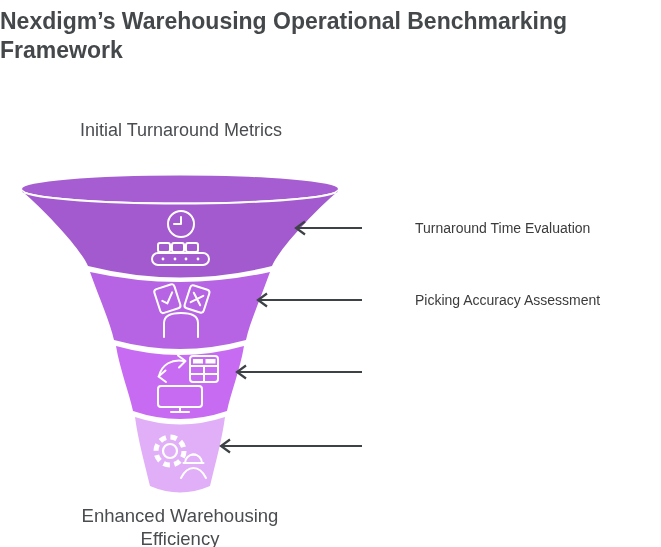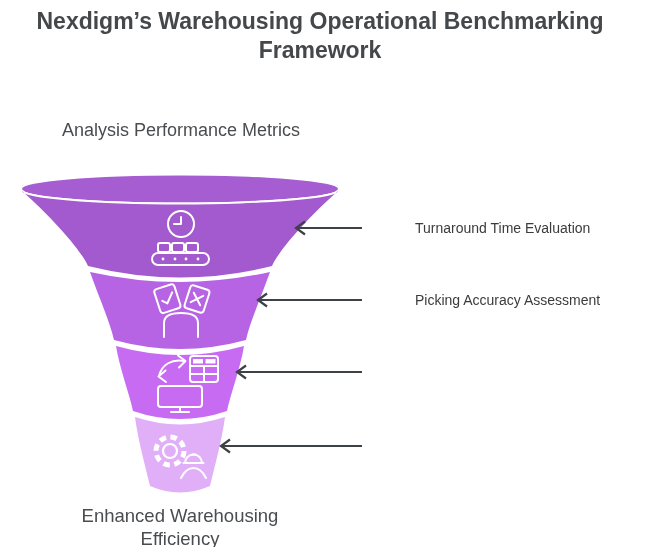--- a/index.html
+++ b/index.html
@@ -5,21 +5,20 @@
   html,body{margin:0;padding:0;background:#ffffff;}
   .canvas{
     position:relative;
     width:661px;height:547px;
     background:#ffffff;
     overflow:hidden;
     font-family:"Liberation Sans", sans-serif;
   }
   .title{
     position:absolute;left:0;top:7px;width:640px;
-    text-align:center;
     font-size:23px;font-weight:700;line-height:1.28;
     color:#45484b;
   }
   .top-label{
     position:absolute;left:0;top:120px;width:362px;
     text-align:center;
     font-size:18px;font-weight:400;color:#4a4d50;
   }
   .bottom-label{
     position:absolute;left:50px;top:505px;width:260px;
@@ -37,21 +36,21 @@
   svg.funnel-svg{position:absolute;left:0;top:0;}
   .icon-stroke{stroke:#ffffff;fill:none;stroke-width:2;stroke-linecap:round;stroke-linejoin:round;}
 </style>
 </head>
 <body>
 
 <div class="canvas">
 
   <div class="title">Nexdigm’s Warehousing Operational Benchmarking Framework</div>
 
-  <div class="top-label">Analysis Performance Metrics</div>
+  <div class="top-label">Initial Turnaround Metrics</div>
 
   <svg class="funnel-svg" width="661" height="547" viewBox="0 0 661 547">
 
     <ellipse cx="180" cy="189" rx="158" ry="13.5" fill="#a55dd1"></ellipse>
 
     <path d="M 22 190 A 158 13.5 0 0 0 338 190" fill="none" stroke="#ffffff" stroke-width="2"></path>
 
     <path d="M 22 191 A 158 13.5 0 0 0 338 191
              C 312 214 280 248 272 266
              Q 180 289 88 266

